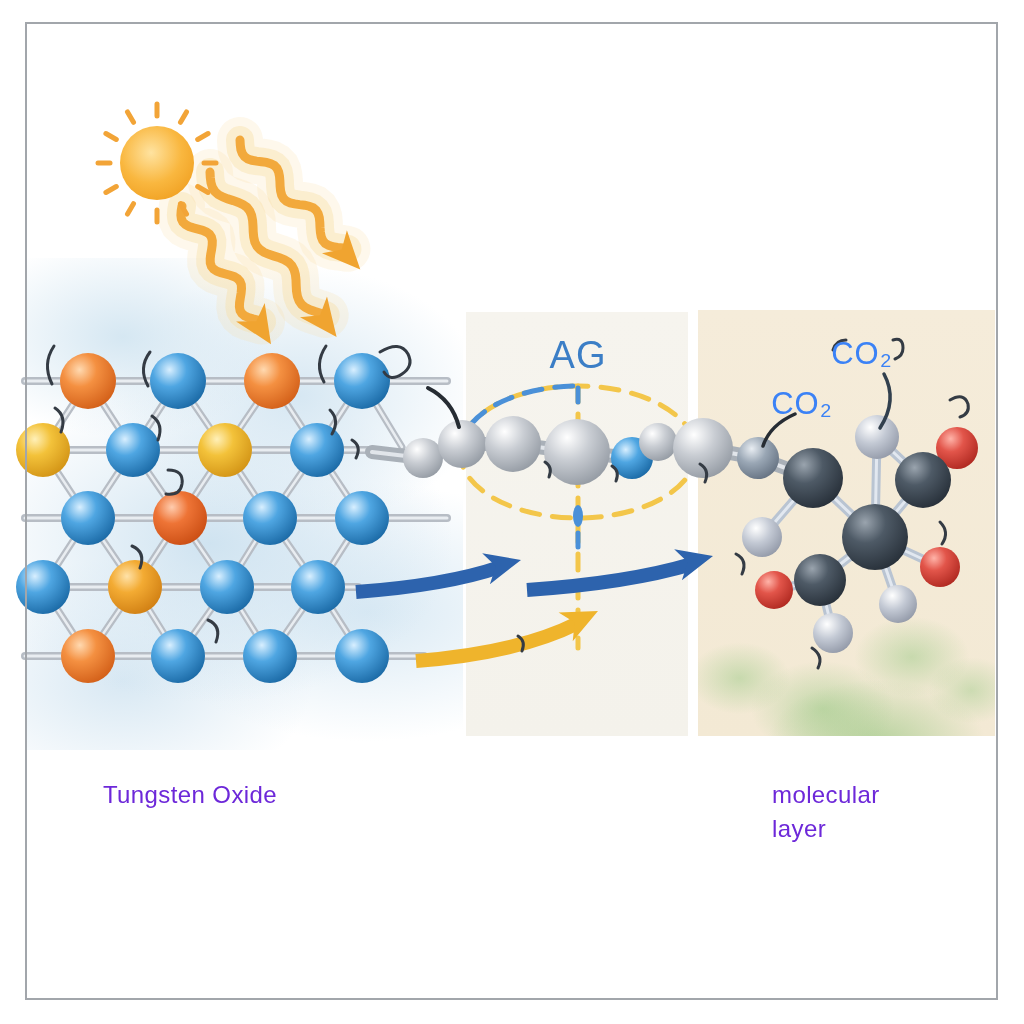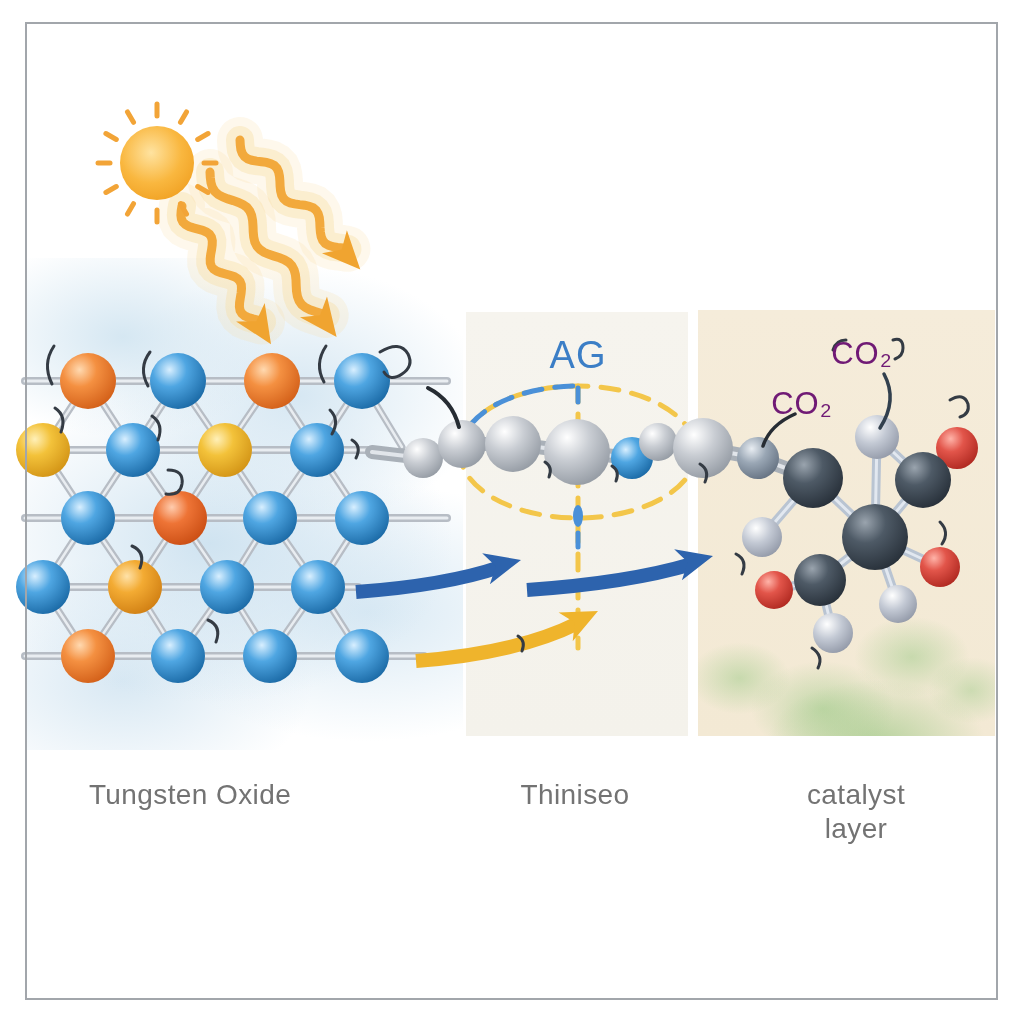--- a/index.html
+++ b/index.html
@@ -34,26 +34,26 @@
     background:
       radial-gradient(70px 50px at 14% 62%, rgba(146,198,126,.45), rgba(146,198,126,0) 72%),
       radial-gradient(100px 66px at 42% 82%, rgba(146,198,126,.5), rgba(146,198,126,0) 72%),
       radial-gradient(80px 56px at 72% 48%, rgba(146,198,126,.45), rgba(146,198,126,0) 72%),
       radial-gradient(140px 80px at 60% 104%, rgba(134,192,114,.55), rgba(134,192,114,0) 78%),
       radial-gradient(60px 46px at 92% 70%, rgba(146,198,126,.4), rgba(146,198,126,0) 72%);
   }
   svg.art{position:absolute;left:0;top:0;z-index:2;}
   .lbl{position:absolute;z-index:4;transform:translateX(-50%);white-space:nowrap;}
   .ag{top:334px;left:578px;font-size:38px;font-weight:500;color:#3b7ec6;letter-spacing:1px;}
-  .co2{font-size:31px;color:#701a75;font-weight:500;letter-spacing:1px;}
+  .co2{font-size:31px;color:#3b82f6;font-weight:500;letter-spacing:1px;}
   .co2-a{top:386px;left:802px;}
   .co2-b{top:336px;left:862px;}
   .caption{
     position:absolute;z-index:4;transform:translateX(-50%);
-    text-align:center;color:#737373;font-size:28px;line-height:34px;letter-spacing:.4px;
+    color:#6d28d9;font-size:24px;line-height:34px;letter-spacing:.4px;
   }
   .cap-1{top:778px;left:190px;}
   .cap-2{top:778px;left:575px;}
   .cap-3{top:778px;left:856px;}
 </style>
 </head>
 <body>
 
 <div class="canvas">
 
@@ -335,20 +335,19 @@
   </svg>
 
   <div class="lbl ag">AG</div>
   <div class="lbl co2 co2-a">CO₂</div>
   <div class="lbl co2 co2-b">CO₂</div>
 
   <div class="caption cap-1">
     <div>Tungsten Oxide</div>
   </div>
   <div class="caption cap-2">
-    <div>Thiniseo</div>
   </div>
   <div class="caption cap-3">
-    <div>catalyst layer</div>
+    <div>molecular layer</div>
   </div>
 
   <div class="frame"></div>
 </div>
 
 </body></html>

